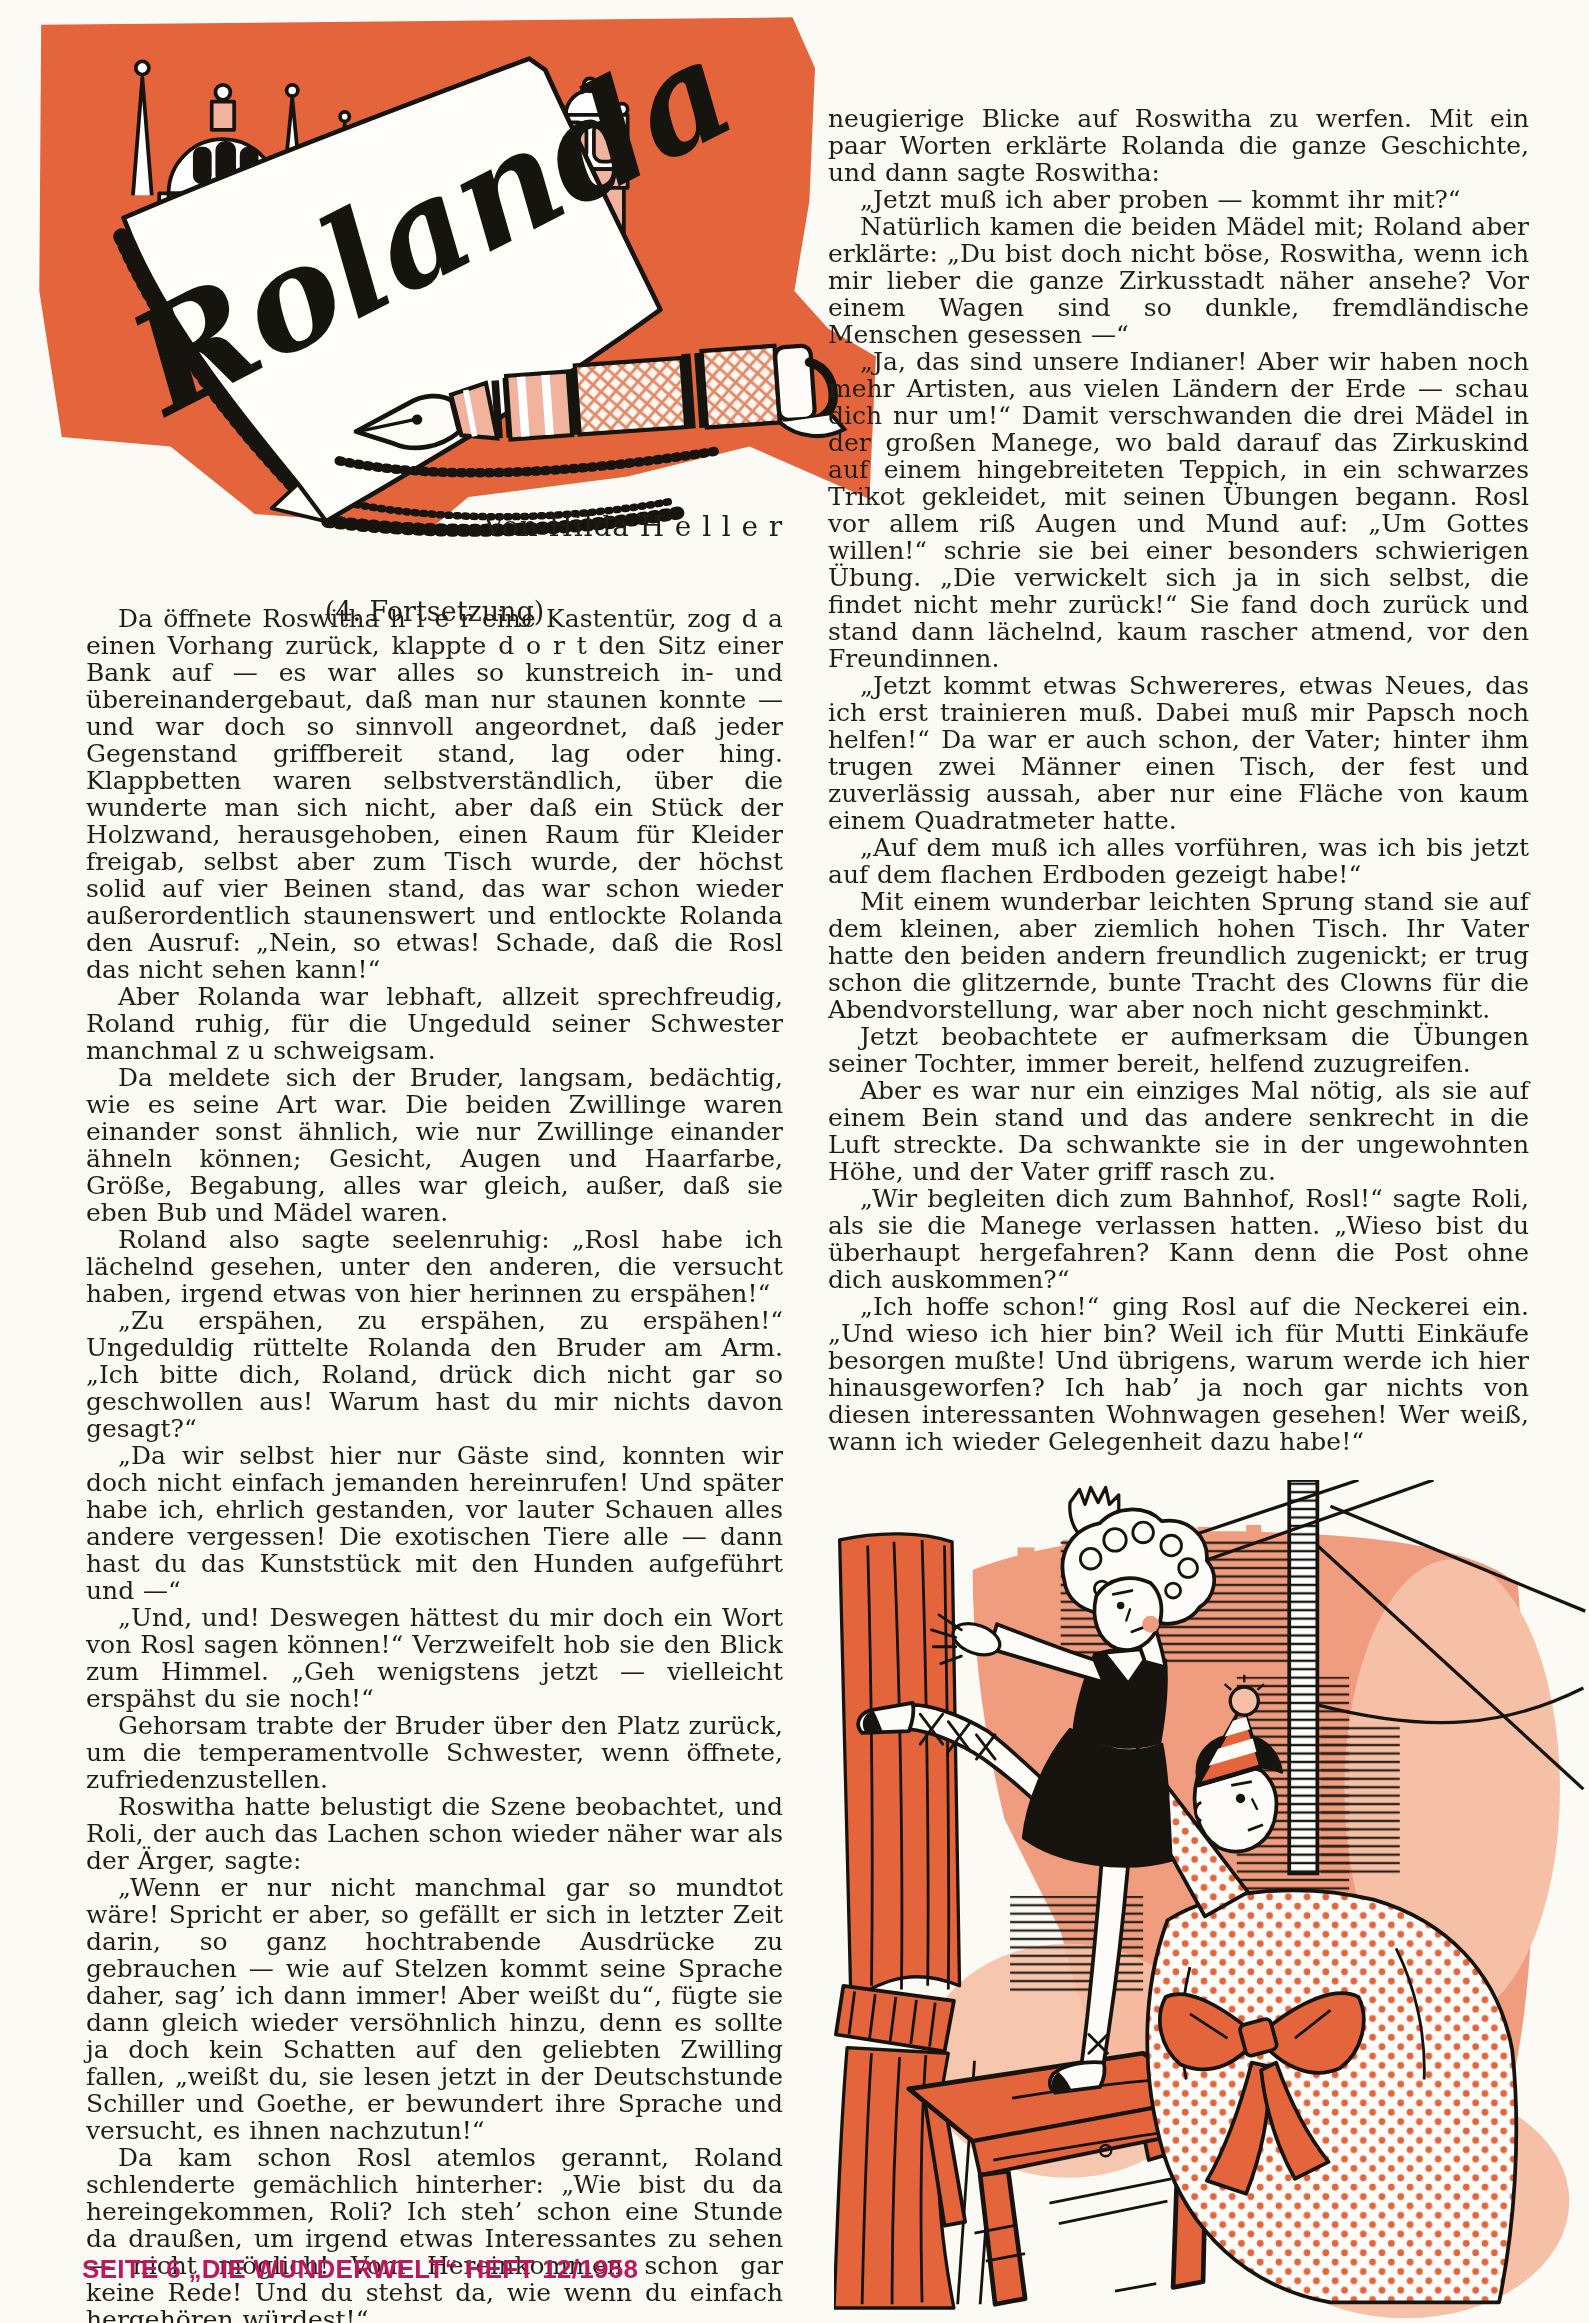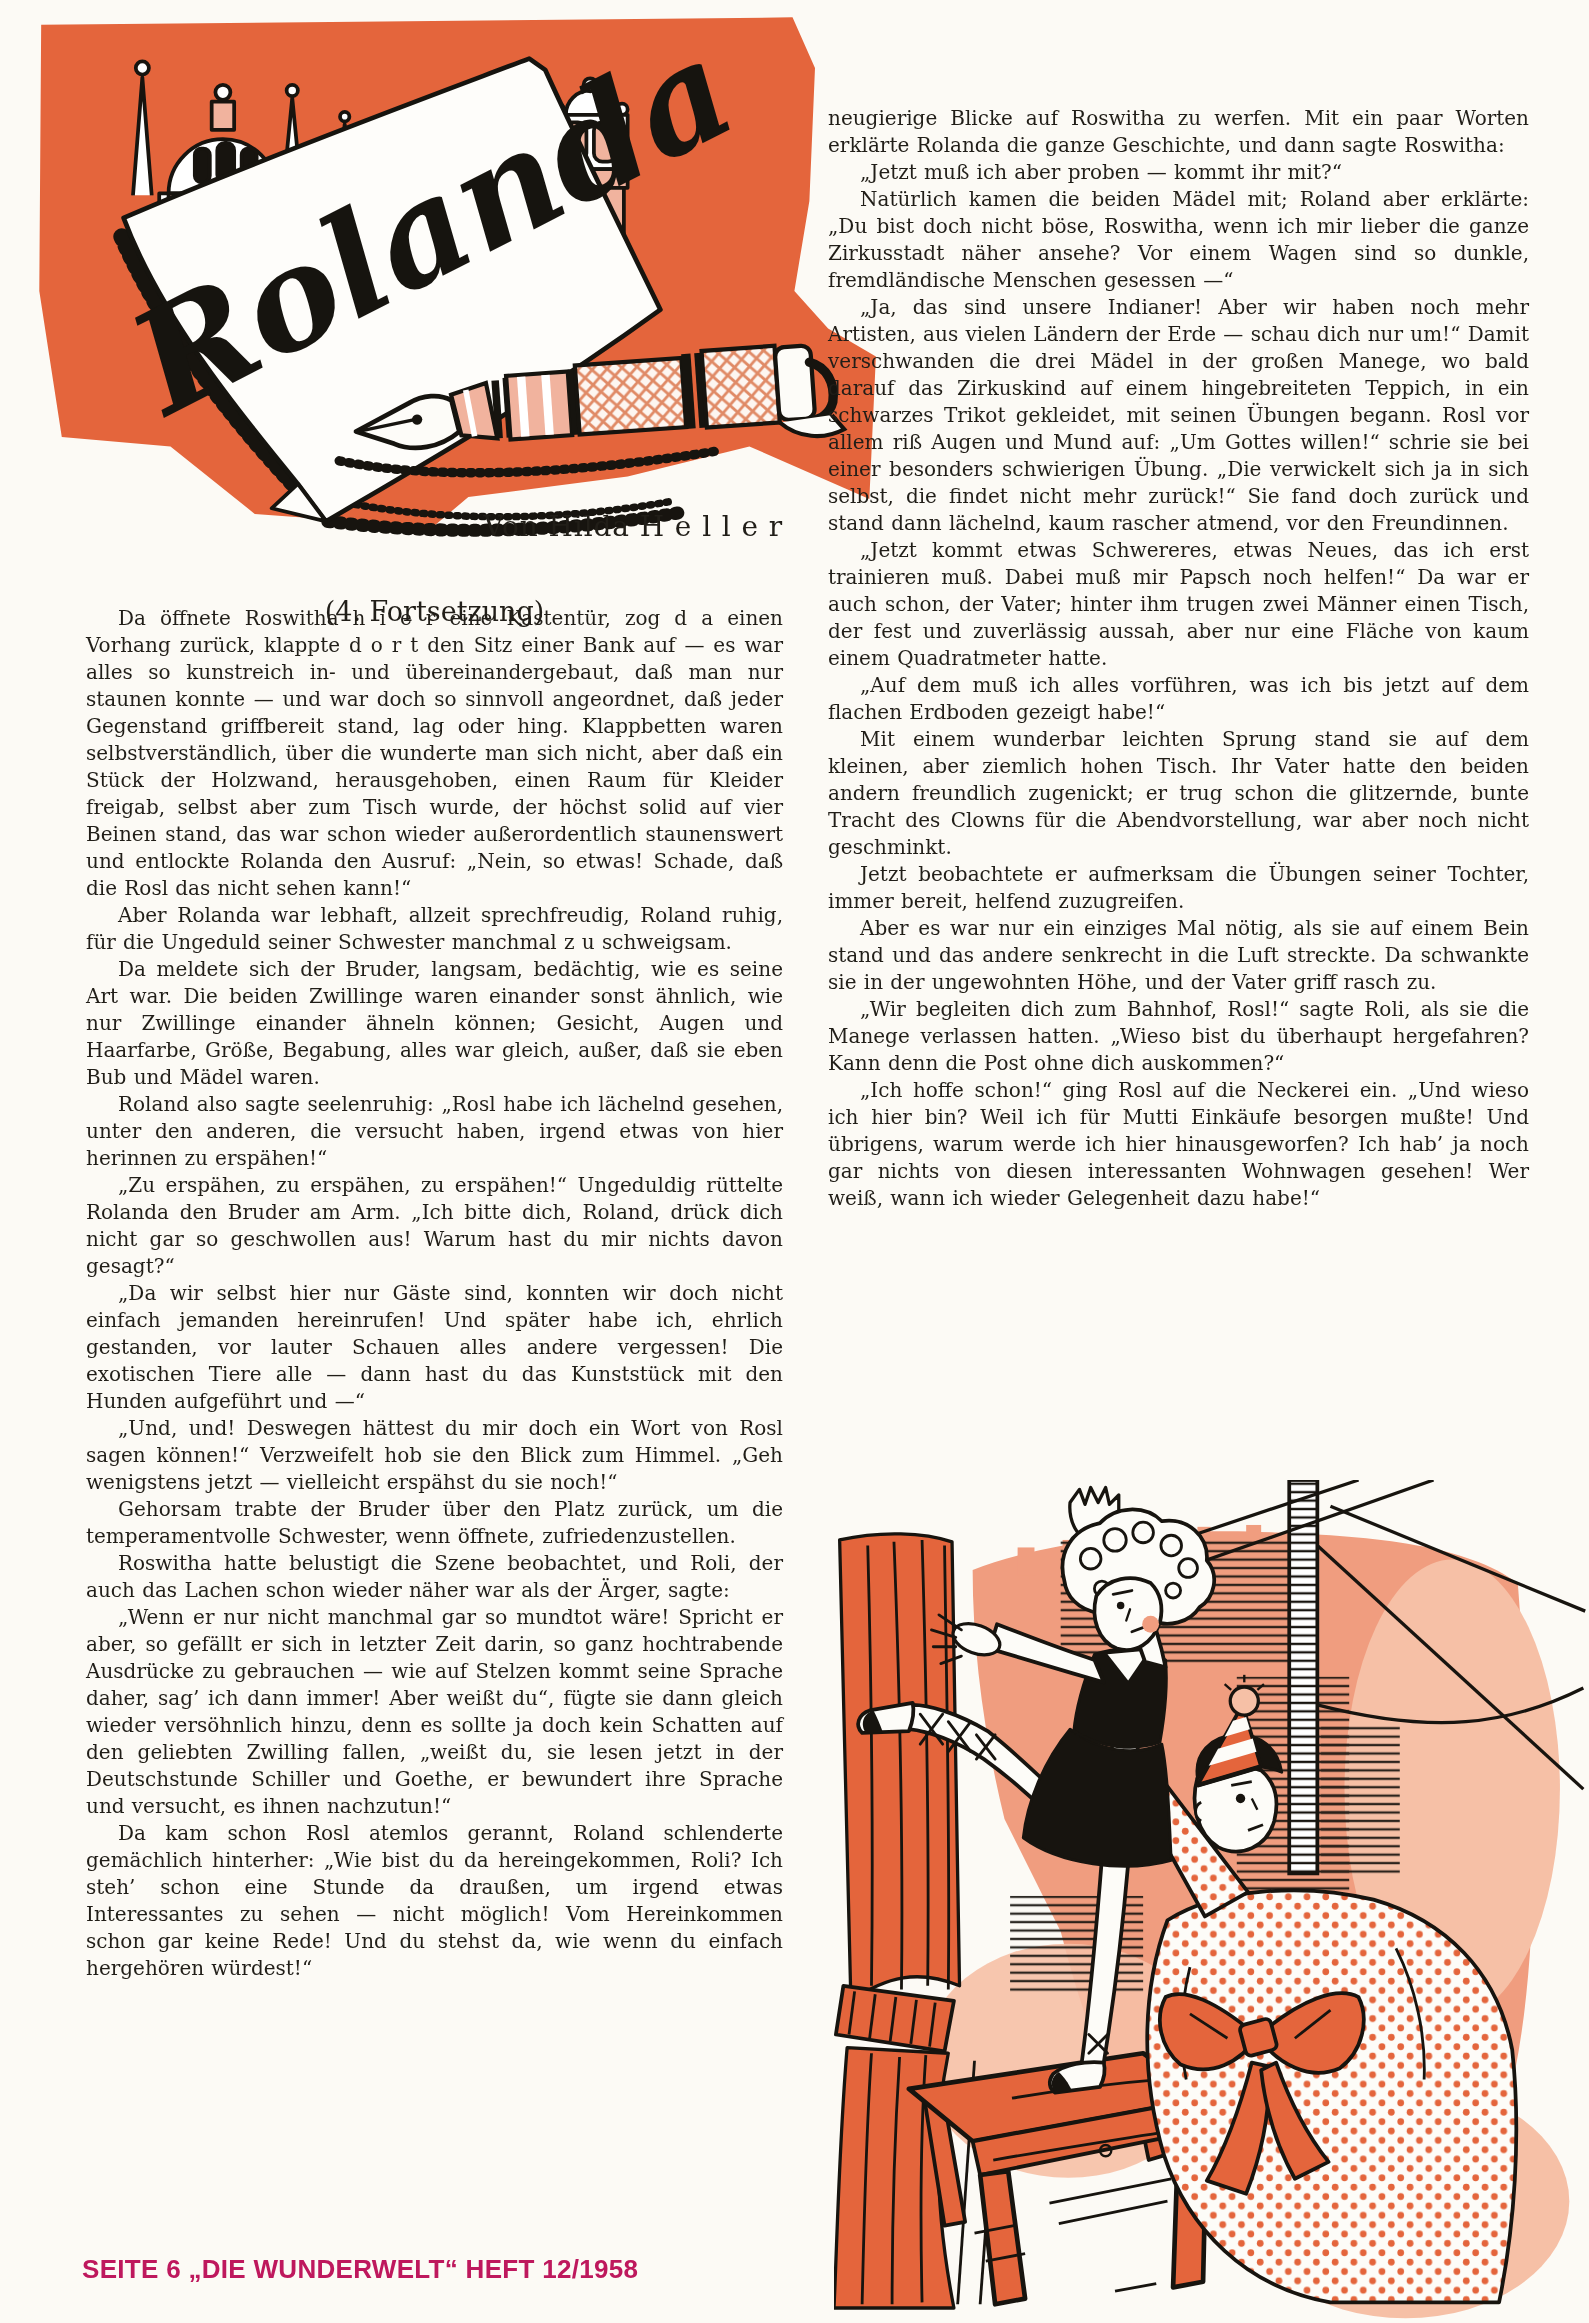--- a/index.html
+++ b/index.html
@@ -8,21 +8,21 @@
     font-family:"DejaVu Serif",serif;color:#211e18;overflow:hidden;margin:0 auto;
   }
   .byline{
     position:absolute;left:86px;top:510px;width:697px;text-align:right;
     font-size:28px;letter-spacing:0.9px;
   }
   .continuation{
     position:absolute;left:86px;top:596px;width:697px;text-align:center;font-size:27px;
   }
   .col{
-    position:absolute;text-align:justify;font-size:20px;line-height:27px;
+    position:absolute;text-align:justify;font-size:25px;line-height:27px;
     word-spacing:0.9px;
   }
   .col p{margin:0;text-indent:32px;}
   .col-left{left:86px;top:605px;width:697px;}
   .col-right{left:828px;top:105px;width:701px;}
   .col-right p:first-child{text-indent:0;}
   .footer{
     position:absolute;left:82px;top:2254px;
     font-family:"Liberation Sans",sans-serif;font-weight:700;font-size:26px;
     letter-spacing:0.3px;color:#be185d;white-space:pre;

